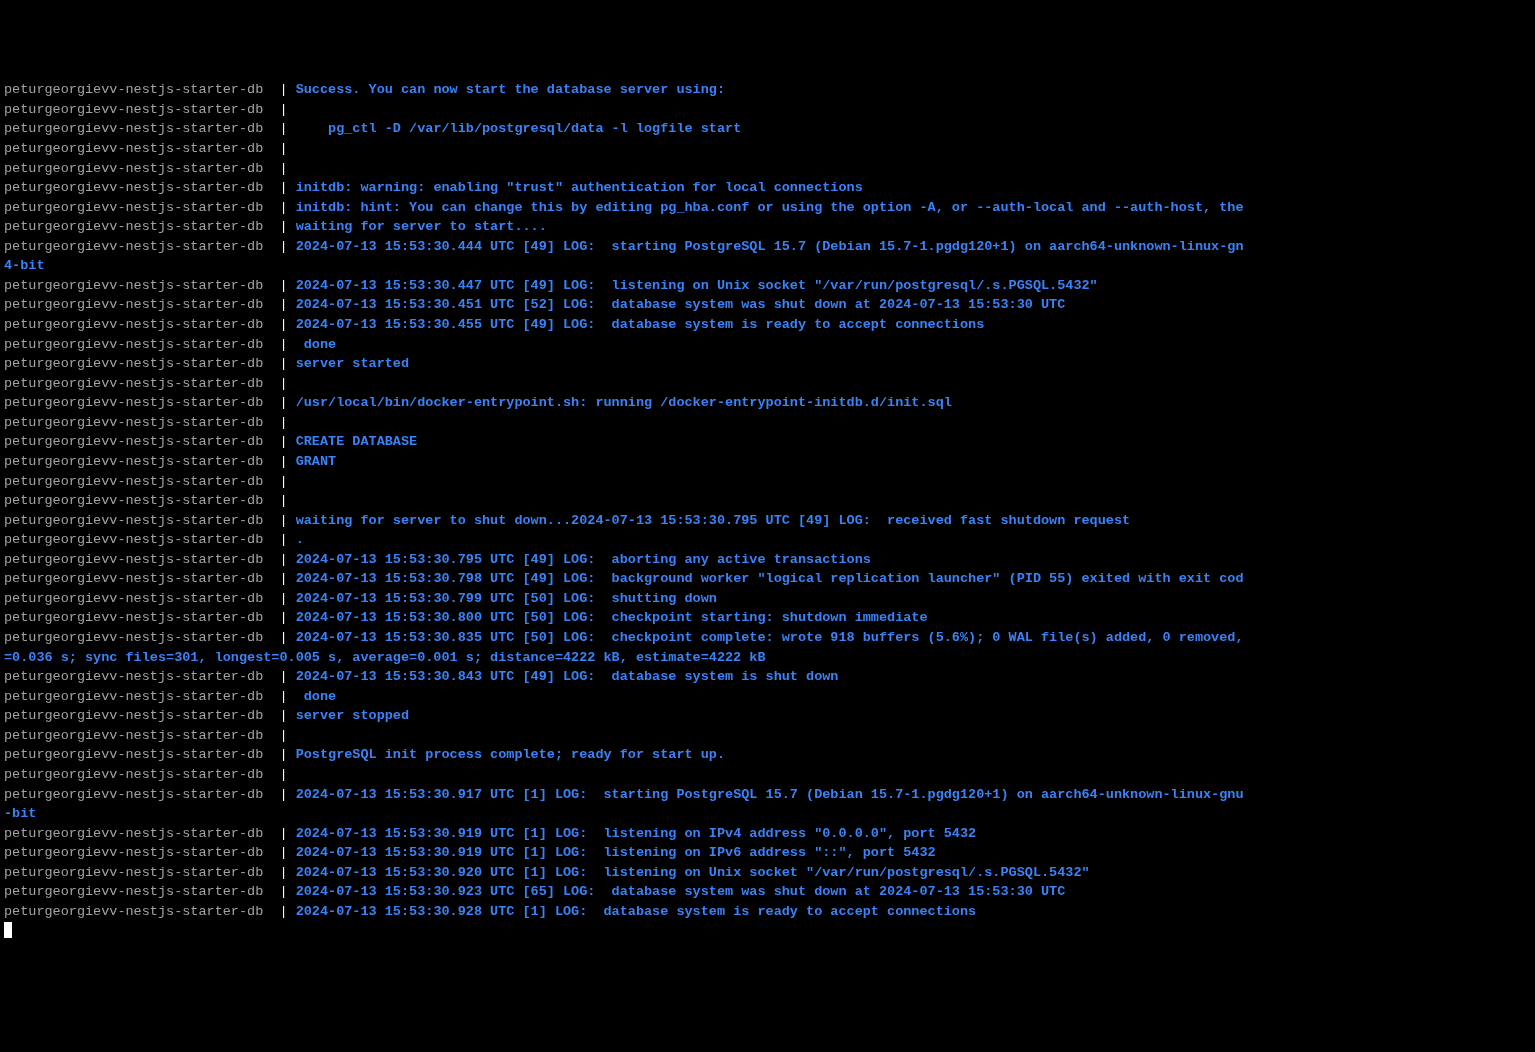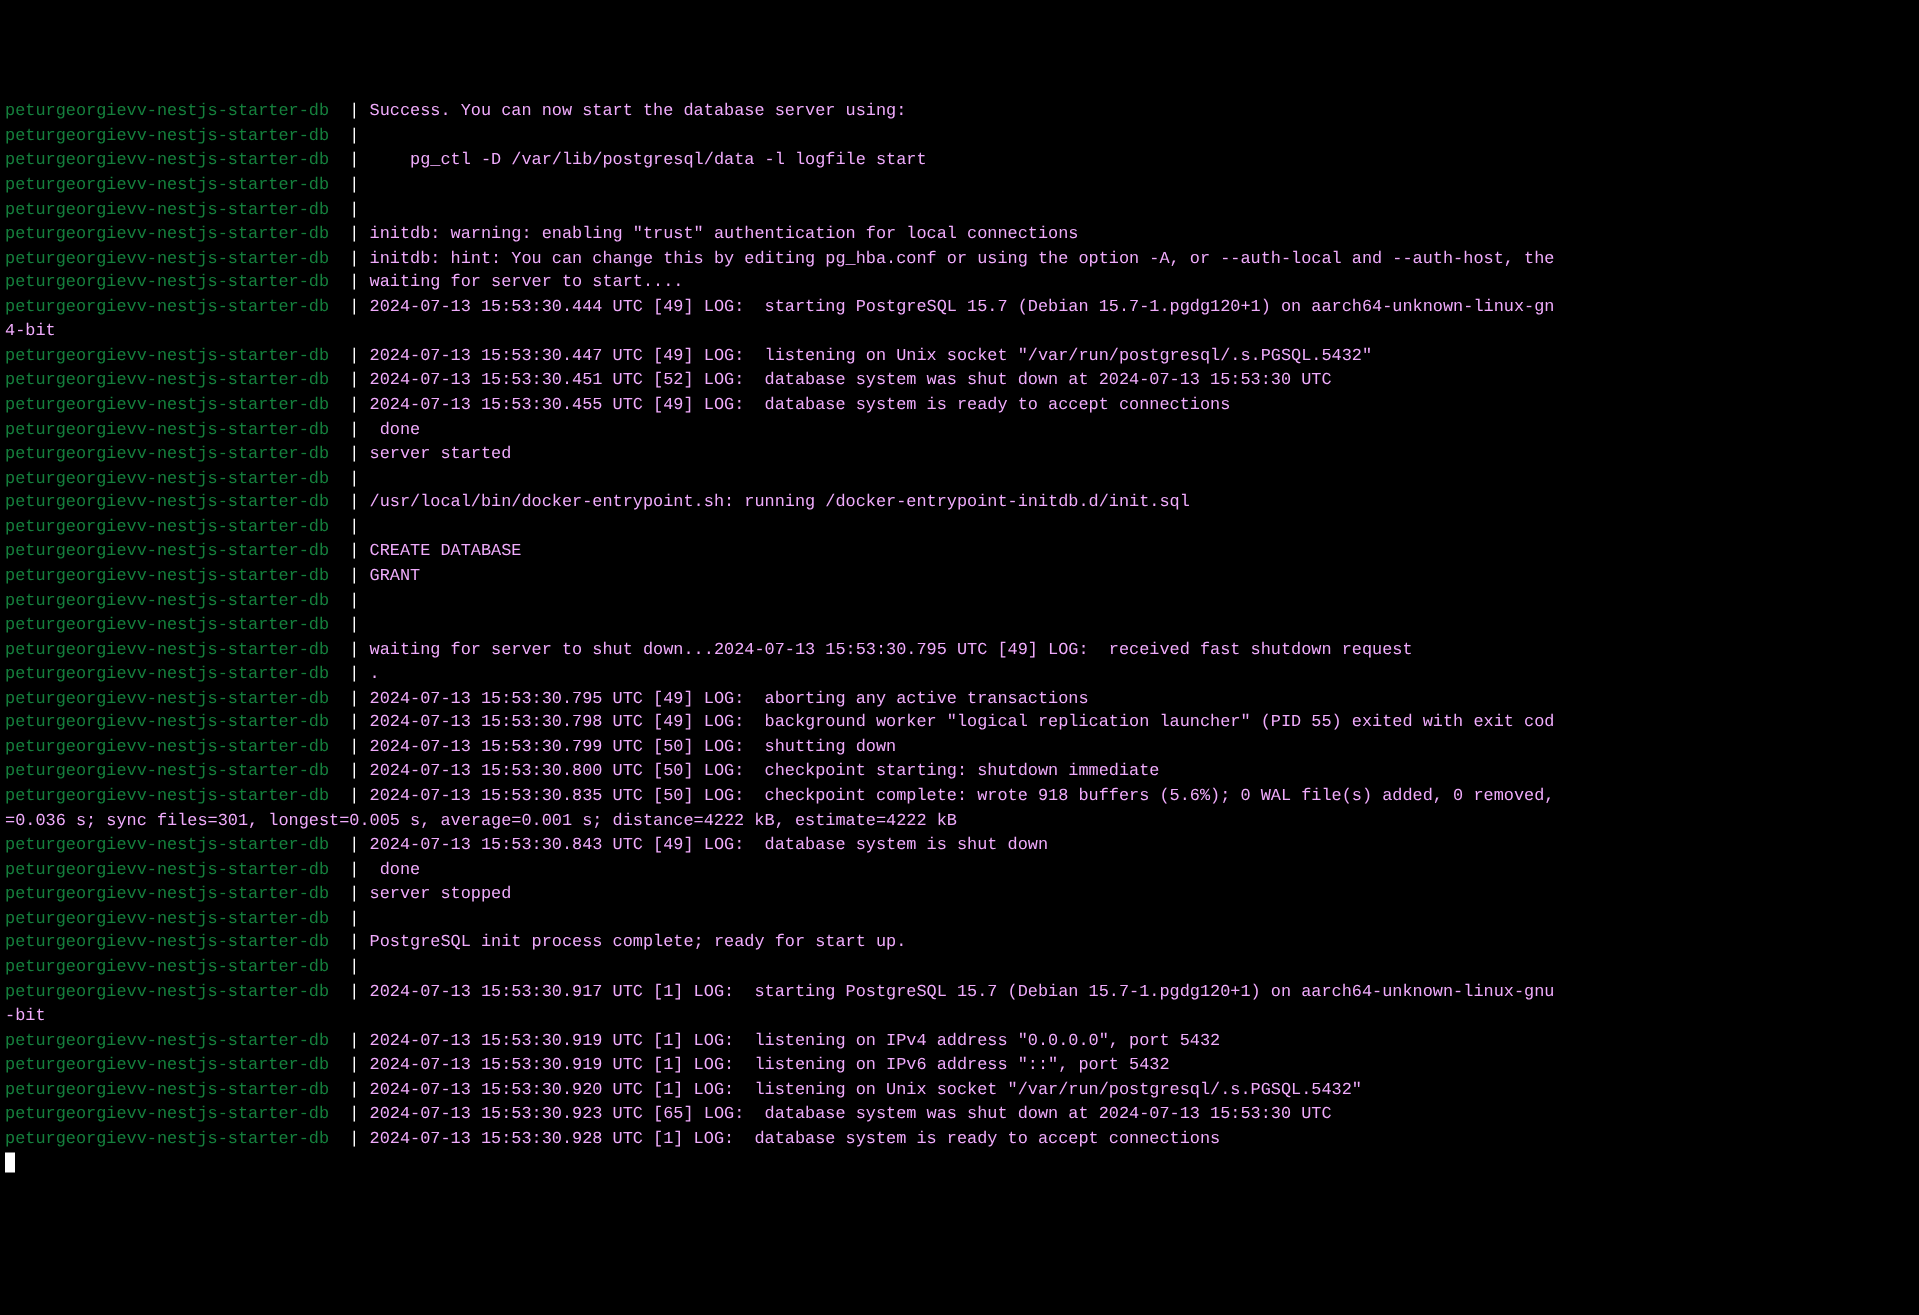--- a/index.html
+++ b/index.html
@@ -14,27 +14,28 @@
       line-height: 1.45;
       color: #ffffff;
       padding: 2px 4px;
       white-space: pre;
       overflow-x: hidden;
     }
     .line {
       white-space: pre;
     }
     .container-name {
-      color: #15803d;
+      color: #a3a3a3;
     }
     .separator {
       color: #ffffff;
     }
     .log-text {
-      color: #f0abfc;
+      color: #3b82f6;
+      font-weight: bold;
     }
     .cursor {
       display: inline-block;
       width: 8px;
       height: 16px;
       background-color: #ffffff;
       vertical-align: text-bottom;
     }
   </style>
 </head>

